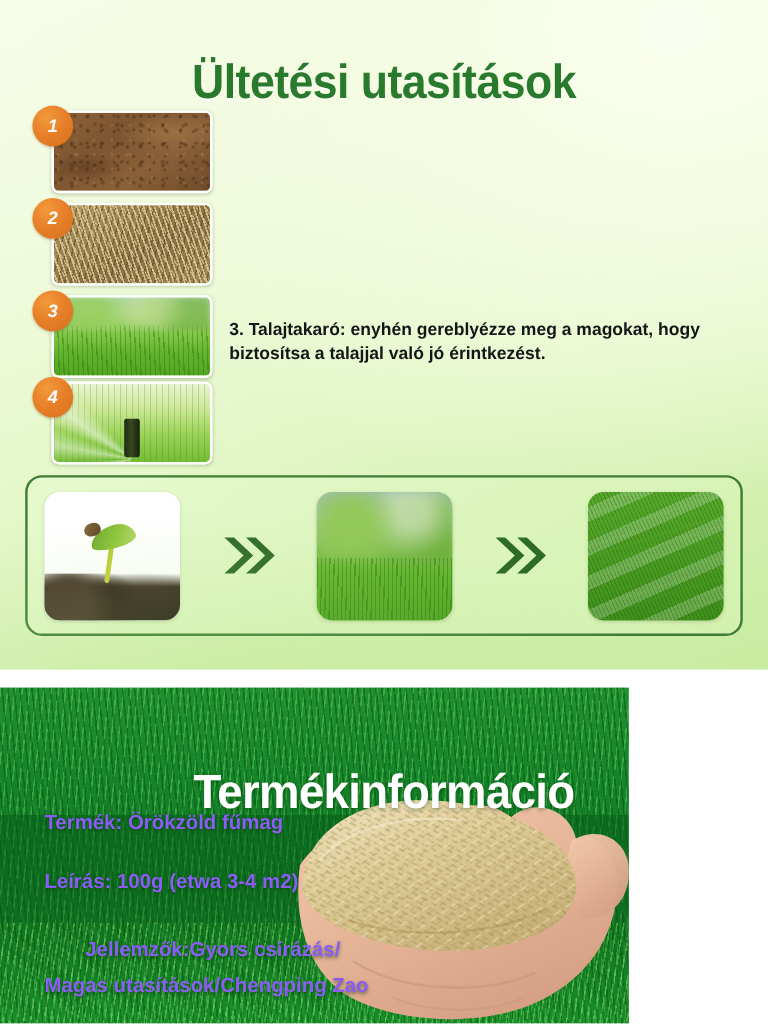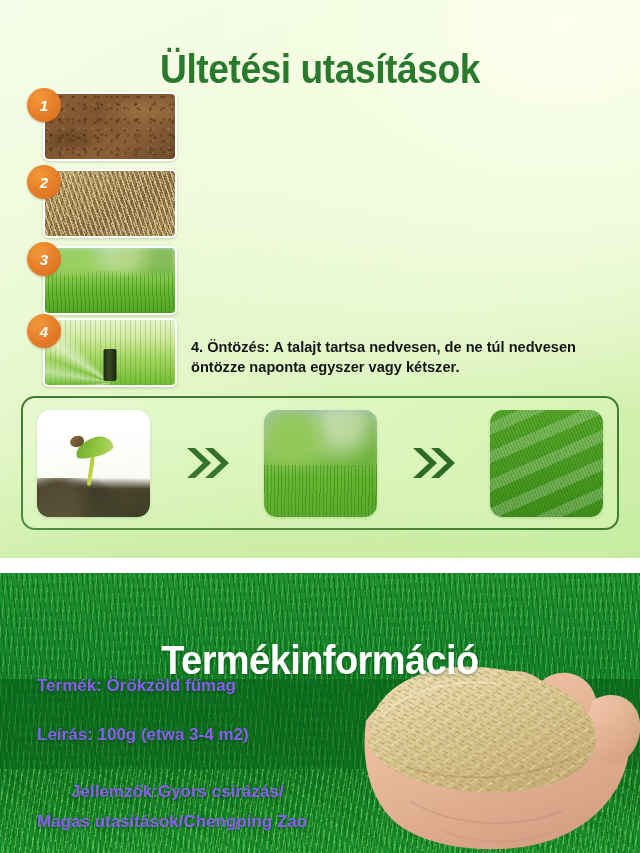--- a/index.html
+++ b/index.html
@@ -285,21 +285,21 @@
     position: absolute;
     left: 0; top: 558px;
     width: 640px; height: 15px;
     background: #ffffff;
   }
 
   
   #product-panel {
     position: absolute;
     left: 0; top: 573px;
-    width: 640px;
+    width: 524px;
     height: 280px;
     overflow: hidden;
     background: linear-gradient(to bottom, #1f9130 0%, #13832a 30%, #0f7a25 62%, #19912f 100%);
   }
   #product-panel .grass-tex {
     position: absolute; inset: 0;
     background-image:
       repeating-linear-gradient(84deg, rgba(10,90,18,0.55) 0 1.4px, rgba(10,90,18,0) 1.4px 5px),
       repeating-linear-gradient(96deg, rgba(120,210,100,0.4) 0 1.2px, rgba(120,210,100,0) 1.2px 6px),
       repeating-linear-gradient(74deg, rgba(40,160,50,0.35) 0 1px, rgba(40,160,50,0) 1px 7px);
@@ -370,30 +370,30 @@
       <div class="thumb-img img-seeds"></div>
     </div>
     <div class="step-badge">2</div>
   </div>
 
   <div class="step-row" id="step-3">
     <div class="step-thumb">
       <div class="thumb-img img-lawn"></div>
     </div>
     <div class="step-badge">3</div>
+    <p class="step-text">3. Talajtakaró: enyhén gereblyézze meg a magokat, hogy biztosítsa a talajjal való jó érintkezést.</p>
   </div>
 
   <div class="step-row" id="step-4">
     <div class="step-thumb">
       <div class="thumb-img img-sprinkler">
         <div class="sprinkler-head"></div>
       </div>
     </div>
     <div class="step-badge">4</div>
-    <p class="step-text">4. Öntözés: A talajt tartsa nedvesen, de ne túl nedvesen öntözze naponta egyszer vagy kétszer.</p>
   </div>
 
   <div id="progression-strip">
 
     <div class="prog-cell img-sprout">
       <div class="sprout-soil"></div>
       <div class="sprout-stem"></div>
       <div class="sprout-leaf"></div>
       <div class="sprout-seed"></div>
     </div>

